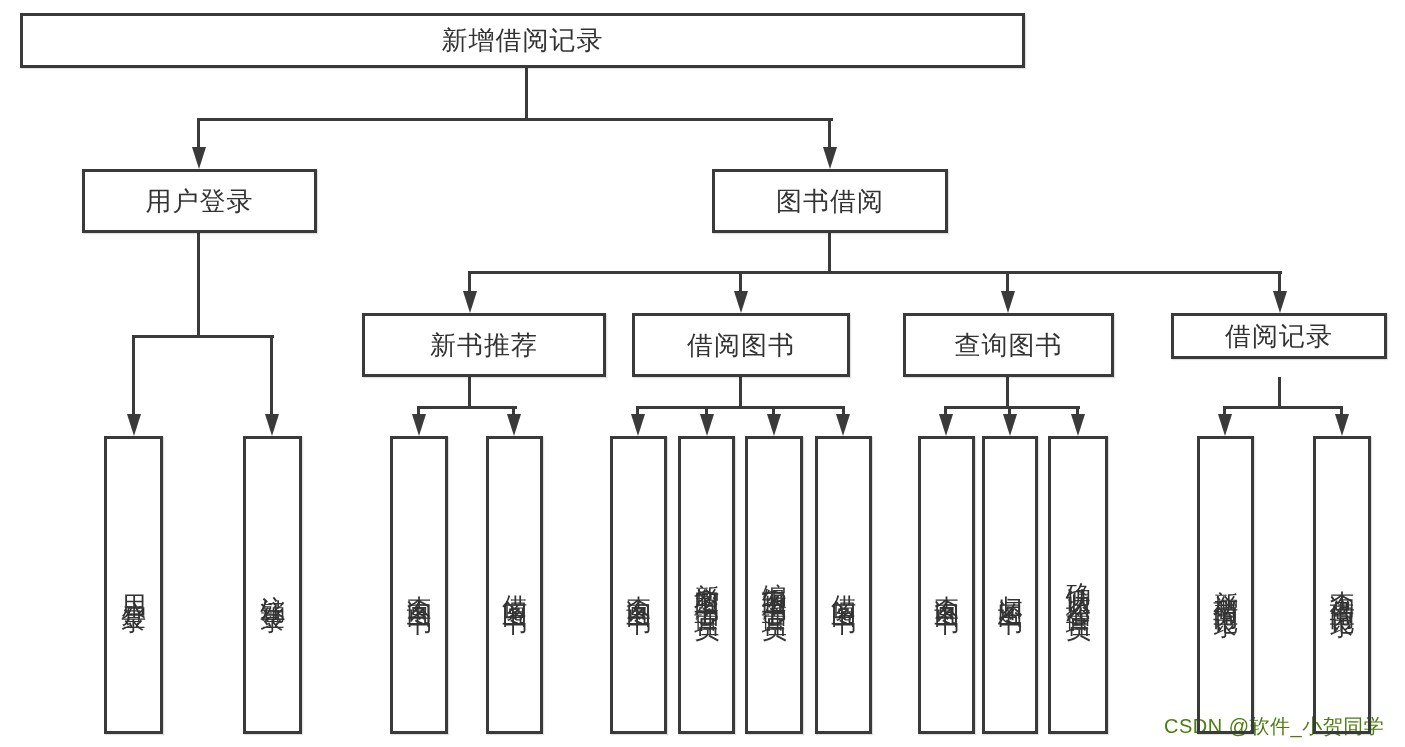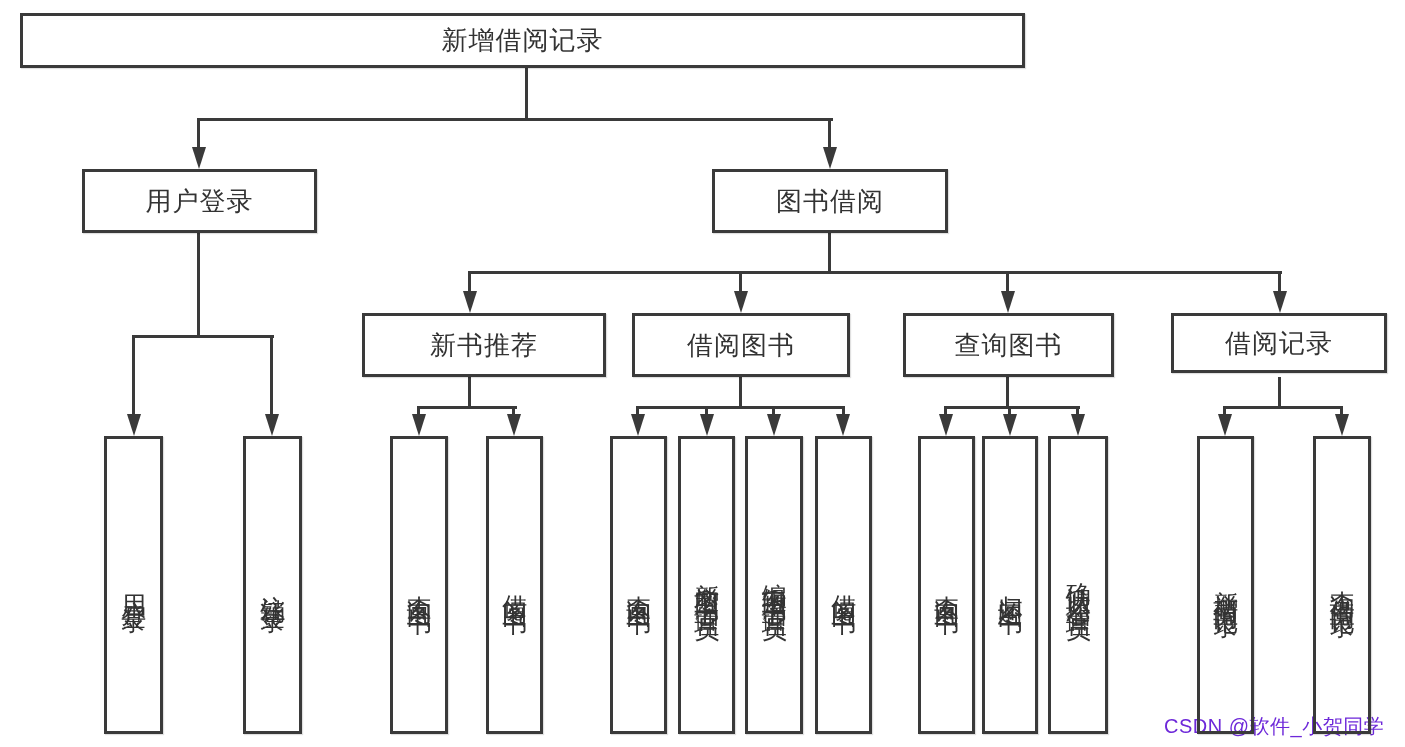--- a/index.html
+++ b/index.html
@@ -77,21 +77,21 @@
 
   <div class="box" style="left:362px; top:313px; width:244px; height:64px;">
     <span class="hlabel">新书推荐</span>
   </div>
   <div class="box" style="left:632px; top:313px; width:218px; height:64px;">
     <span class="hlabel">借阅图书</span>
   </div>
   <div class="box" style="left:903px; top:313px; width:211px; height:64px;">
     <span class="hlabel">查询图书</span>
   </div>
-  <div class="box" style="left:1171px; top:313px; width:216px; height:60px;">
+  <div class="box" style="left:1171px; top:313px; width:216px; height:46px;">
     <span class="hlabel">借阅记录</span>
   </div>
 
   <div class="box leaf" style="left:104px; top:436px; width:59px; height:298px;">
     <span class="vlabel">用户登录</span>
   </div>
   <div class="box leaf" style="left:243px; top:436px; width:59px; height:298px;">
     <span class="vlabel">注销登录</span>
   </div>
 
@@ -125,21 +125,21 @@
     <span class="vlabel">确认归还（管理员）</span>
   </div>
 
   <div class="box leaf" style="left:1197px; top:436px; width:57px; height:298px;">
     <span class="vlabel">新增借阅记录</span>
   </div>
   <div class="box leaf" style="left:1313px; top:436px; width:58px; height:298px;">
     <span class="vlabel">查询借阅记录</span>
   </div>
 
-  <div id="watermark" style="color: #6d28d9;">CSDN @软件_小贺同学</div>
+  <div id="watermark" style="color: #4d7c0f;">CSDN @软件_小贺同学</div>
 
 <div class="cl" style="left: 525px; top: 68px; width: 3px; height: 52px; background: rgb(58, 58, 58);"></div>
     <div class="cl" style="left: 197px; top: 118px; width: 636px; height: 3px; background: rgb(58, 58, 58);"></div>
     <div class="cl" style="left: 197px; top: 118px; width: 3px; height: 33px; background: rgb(58, 58, 58);"></div>
     <div class="cl" style="left: 828px; top: 118px; width: 3px; height: 33px; background: rgb(58, 58, 58);"></div>
     <div class="cl" style="left: 197px; top: 233px; width: 3px; height: 104px; background: rgb(58, 58, 58);"></div>
     <div class="cl" style="left: 132px; top: 335px; width: 142px; height: 3px; background: rgb(58, 58, 58);"></div>
     <div class="cl" style="left: 132px; top: 335px; width: 3px; height: 81px; background: rgb(58, 58, 58);"></div>
     <div class="cl" style="left: 270px; top: 335px; width: 3px; height: 81px; background: rgb(58, 58, 58);"></div>
     <div class="cl" style="left: 828px; top: 233px; width: 3px; height: 40px; background: rgb(58, 58, 58);"></div>

